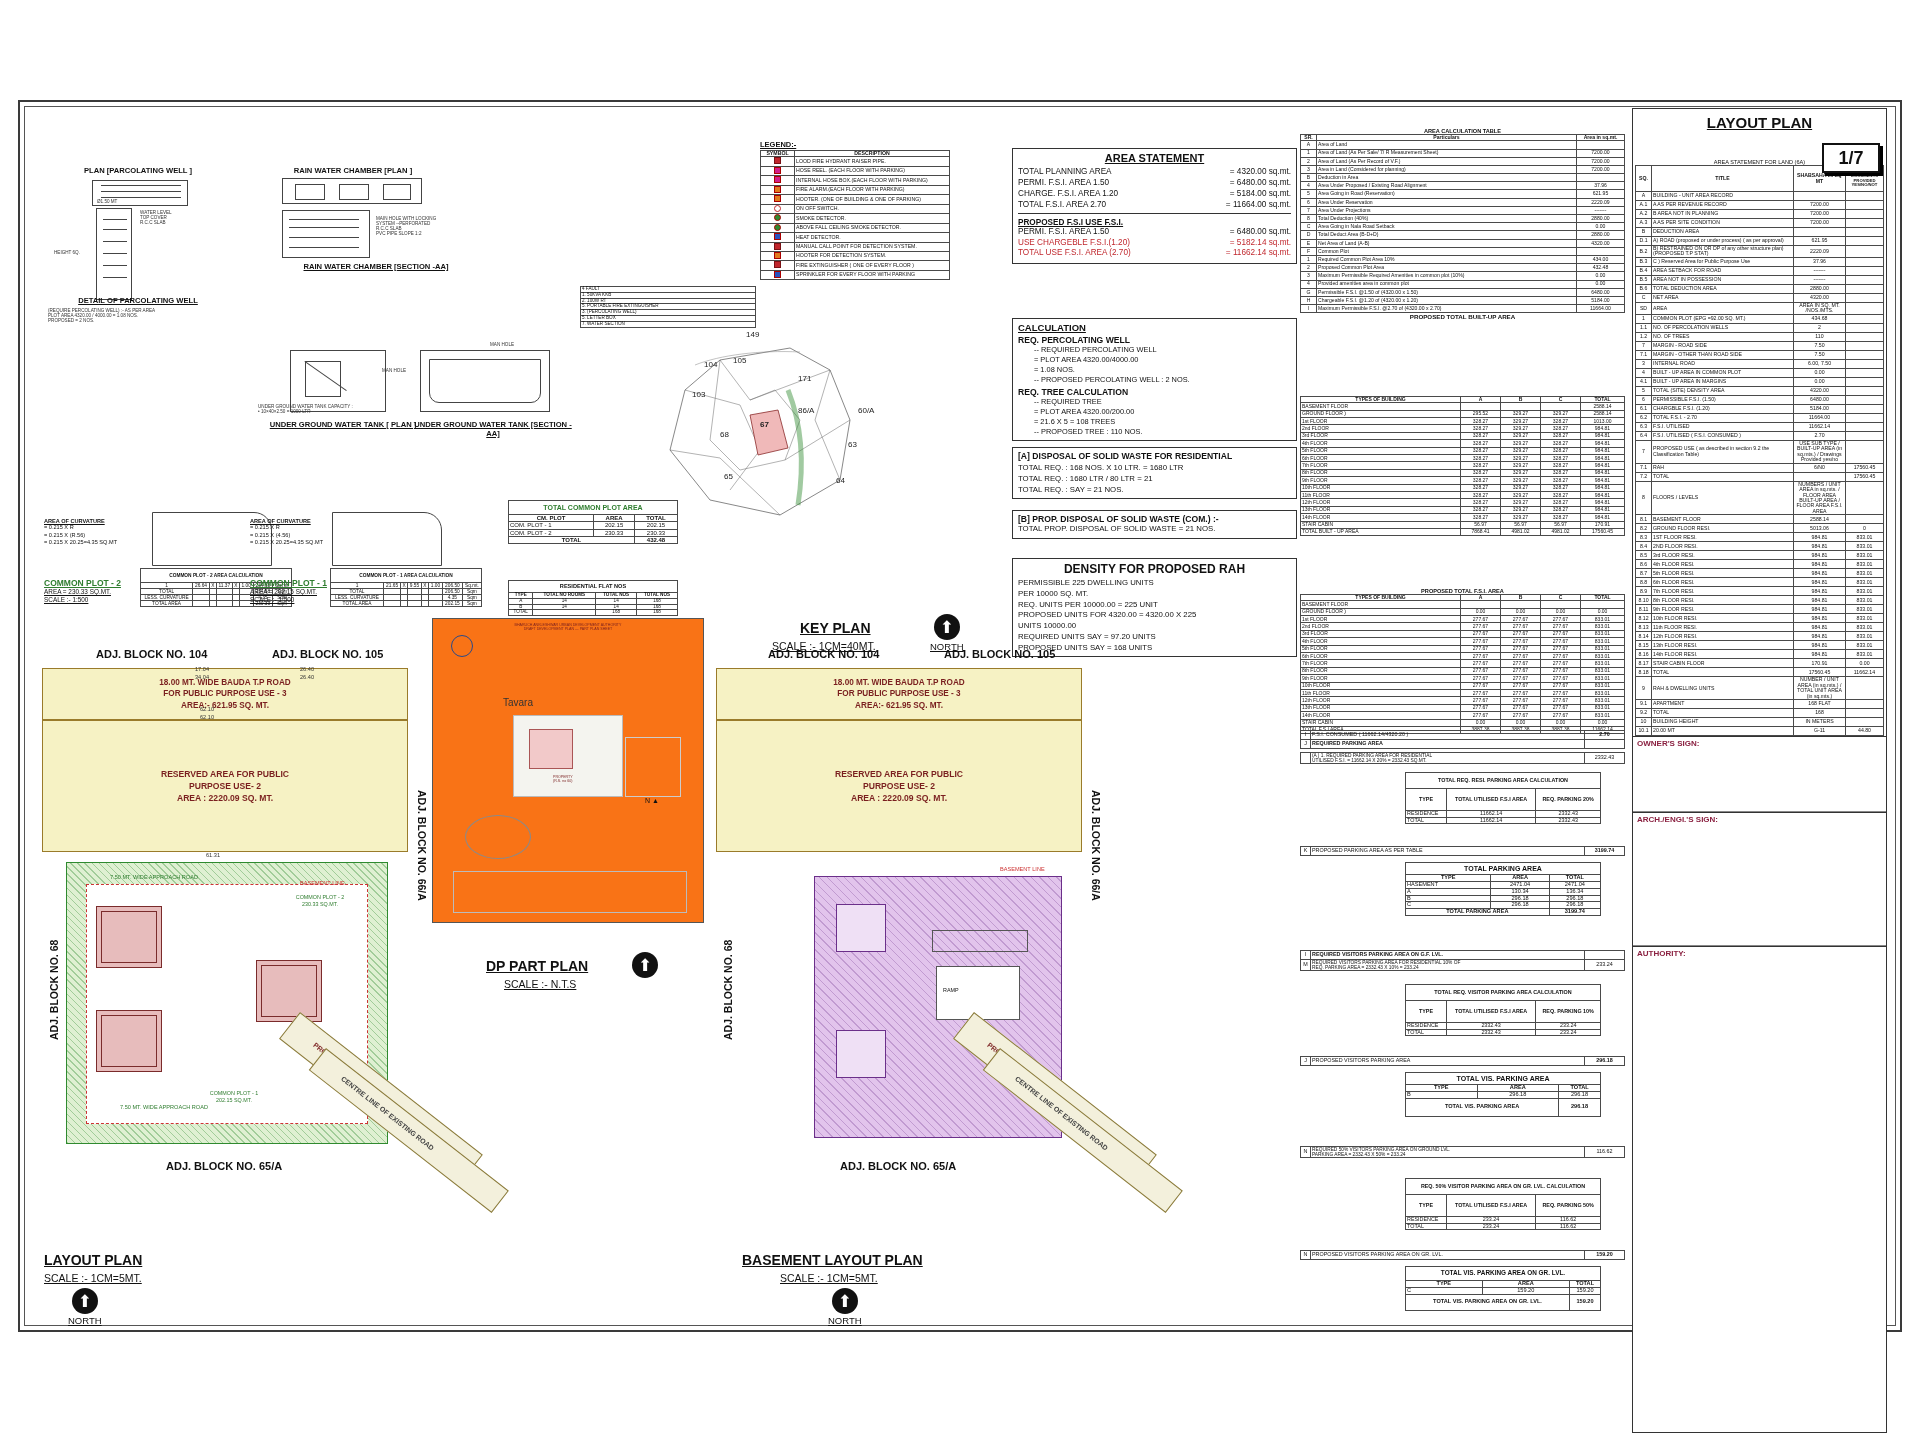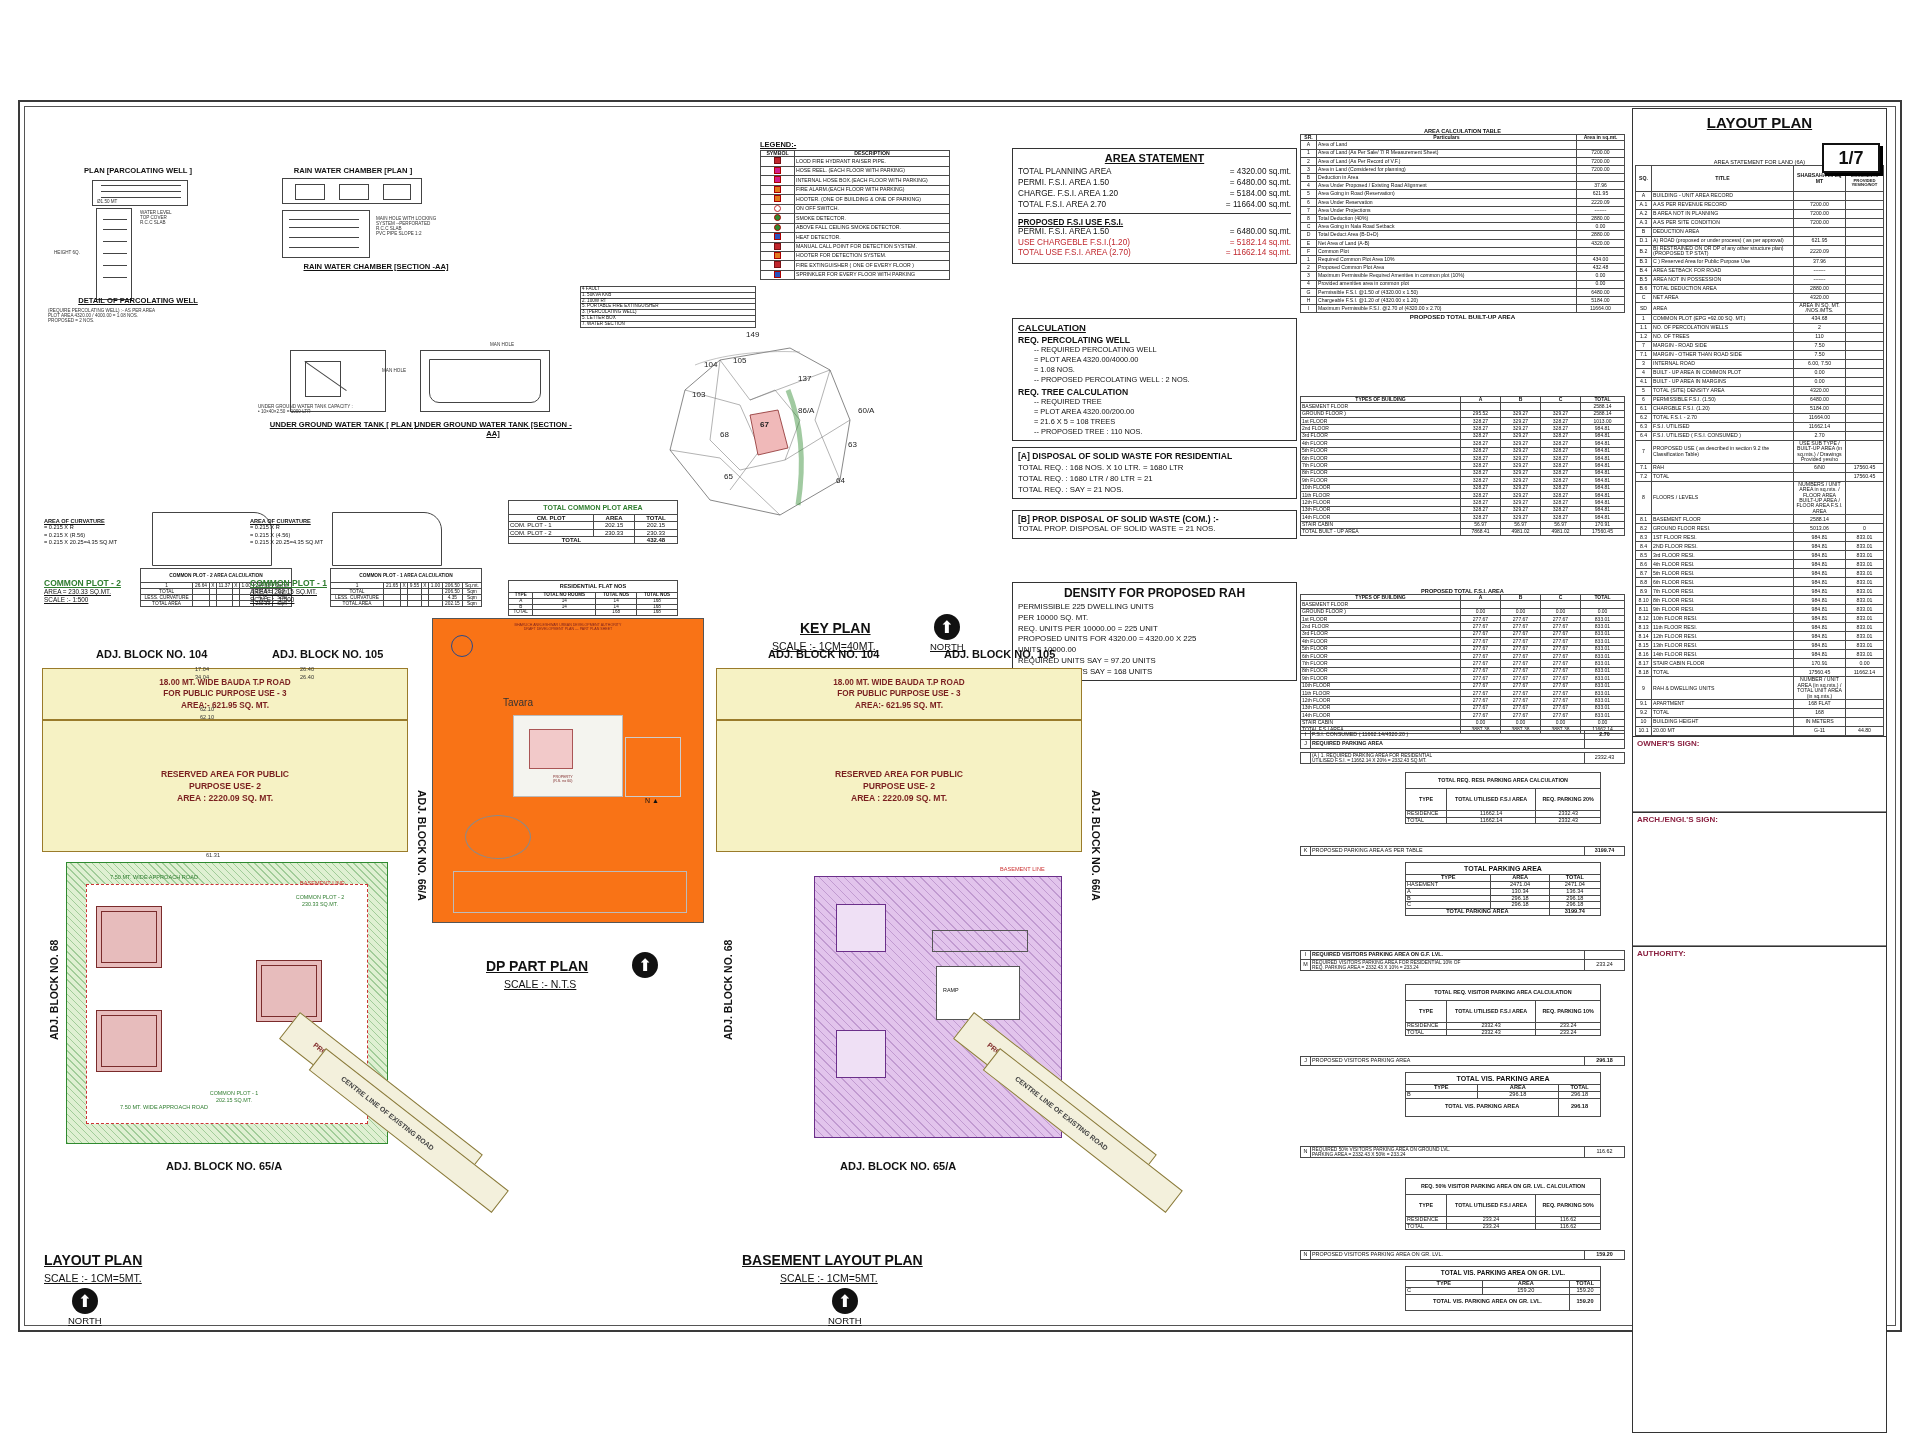--- a/index.html
+++ b/index.html
@@ -61,21 +61,21 @@
 
   .box { border:1.2px solid #333; background:#fff; padding:3px 5px; }
   .boxhd { font-size:9.5px; font-weight:bold; text-decoration:underline; }
   .boxhd2 { font-size:8.6px; font-weight:bold; }
   .small { font-size:7.4px; line-height:1.35; }
   .small2 { font-size:7.8px; line-height:1.38; }
 
   #calcbox { left:1012px; top:318px; width:285px; }
   #wastebox { left:1012px; top:447px; width:285px; }
   #wastebox2 { left:1012px; top:510px; width:285px; }
-  #densitybox { left:1012px; top:558px; width:285px;margin-top:24px; }
+  #densitybox { left:1012px; top:558px; width:285px; }
   #densitybox .dh { font-size:12px; font-weight:bold; text-align:center; }
 
   
   #areacalc { left:1300px; top:128px; width:325px; }
   #areacalc .cap { font-size:5.6px; font-weight:bold; text-align:center; }
   #areacalc table.g { font-size:5.1px; }
   #areacalc table.g td { height:8.2px; }
   #tfatitle { font-size:6.2px; font-weight:bold; text-align:center; }
 
   
@@ -1466,21 +1466,21 @@
     <path d="M150,70 L230,40" fill="none" stroke="#666" stroke-width=".5"></path>
     <path d="M185,130 L250,90" fill="none" stroke="#666" stroke-width=".5"></path>
     <polygon points="150,85 178,80 188,118 158,125" fill="#f0b9b9" stroke="#8a2b2b" stroke-width=".8"></polygon>
     <path d="M188,60 C200,90 205,130 198,175" fill="none" stroke="#2f8a2f" stroke-width="5" opacity=".45"></path>
     <path d="M95,35 C120,25 160,20 200,22" fill="none" stroke="#999" stroke-width=".6"></path>
   </svg>
   <div class="kp-num" style="left:146px; top:0px;">149</div>
   <div class="kp-num" style="left:133px; top:26px;text-align:center;">105</div>
   <div class="kp-num" style="left:104px; top:30px;">104</div>
   <div class="kp-num" style="left:92px; top:60px;">103</div>
-  <div class="kp-num" style="left:198px; top:44px;">137</div>
+  <div class="kp-num" style="left:198px; top:44px;">171</div>
   <div class="kp-num" style="left:198px; top:76px;">86/A</div>
   <div class="kp-num" style="left:160px; top:90px; font-weight:bold;">67</div>
   <div class="kp-num" style="left:112px; top:100px;padding-left:8px;">68</div>
   <div class="kp-num" style="left:124px; top:142px;">65</div>
   <div class="kp-num" style="left:236px; top:146px;">64</div>
   <div class="kp-num" style="left:248px; top:110px;">63</div>
   <div class="kp-num" style="left:258px; top:76px;">60/A</div>
 </div>
 <div class="planlabel" style="left:800px; top:620px;">KEY PLAN</div>
 <div class="planscale" style="left:772px; top:640px;">SCALE :-  1CM=40MT.</div>

